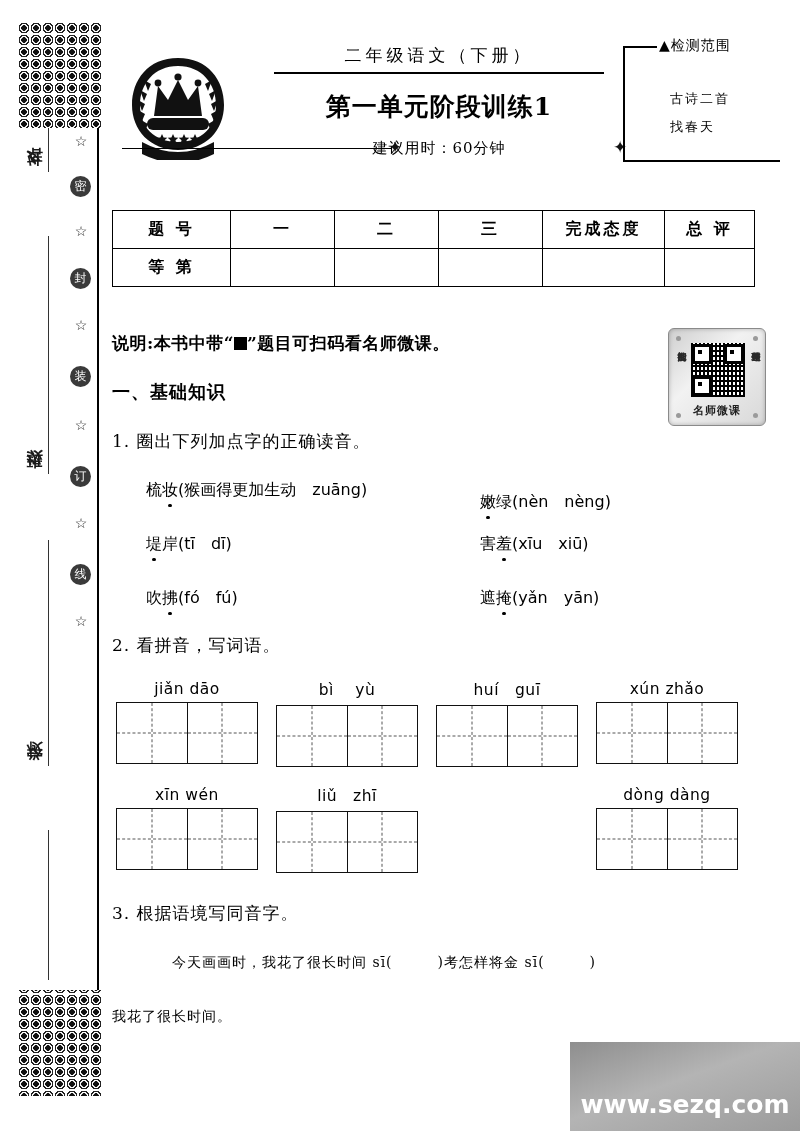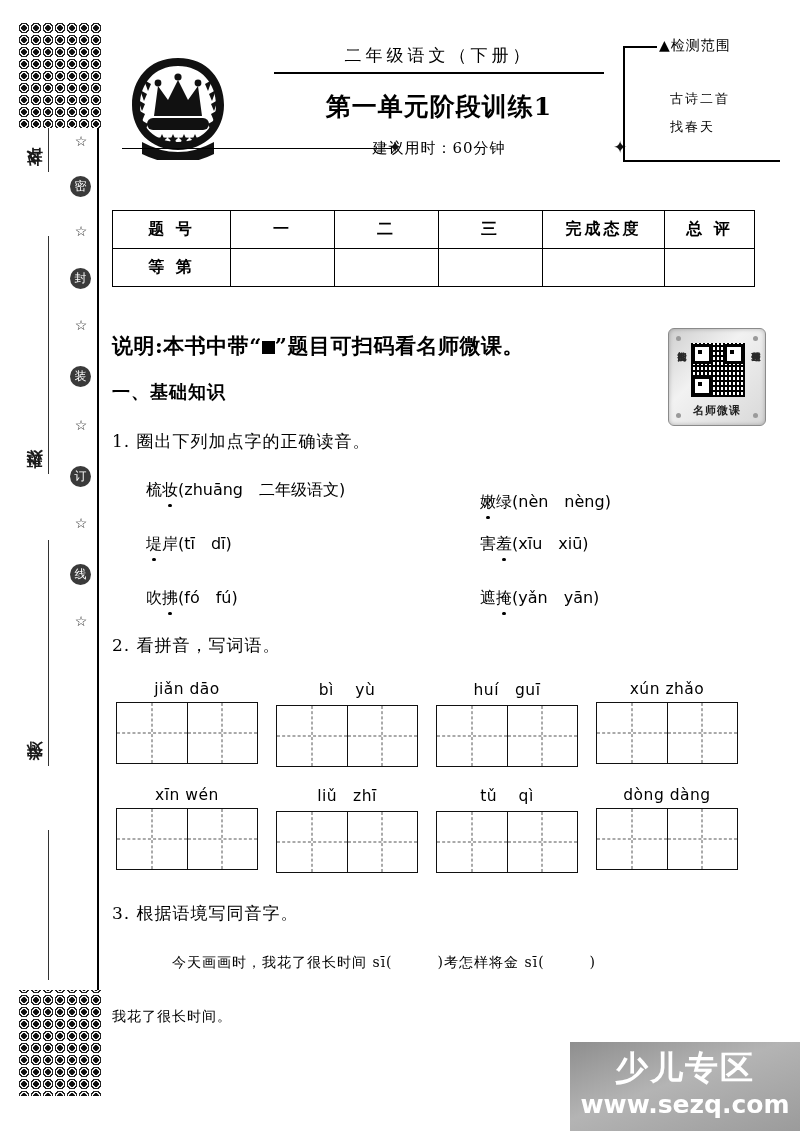--- a/index.html
+++ b/index.html
@@ -166,21 +166,21 @@
     font-weight: bold;
     font-size: 16px;
     letter-spacing: 3px;
     padding: 0;
   }
 
   
   #notice {
     position: absolute; left: 8px; top: 310px;
     font-family: "DejaVu Serif", serif;
-    font-size: 21px;
+    font-size: 17px;
     letter-spacing: 0.5px;
     font-weight: 600;
   }
   .blk { display: inline-block; width: 13px; height: 13px; background: #000; vertical-align: -1px; }
 
   #section-1 {
     position: absolute; left: 8px; top: 358px;
     font-family: "DejaVu Sans", sans-serif;
     font-size: 18px;
     font-weight: bold;
@@ -437,21 +437,21 @@
         <div class="qr-eye" style="left:1px;top:33px;"></div>
       </div>
       <div class="qr-side" id="qr-left-label">智能批阅</div>
       <div class="qr-side" id="qr-right-label">错题整理</div>
       <div id="qr-bottom-label">名师微课</div>
     </div>
 
     <div class="q-stem" style="left:8px; top:408px;">1. 圈出下列加点字的正确读音。</div>
 
     <div class="pinyin-row" style="left:42px; top:458px;">
-      <span class="pz-word">梳</span><span class="pz-word dot-under">妆</span><span>(zhuāng　二年级语文)</span>
+      <span class="pz-word">梳</span><span class="pz-word dot-under">妆</span><span>(猴画得更加生动　zuāng)</span>
     </div>
     <div class="pinyin-row" style="left:376px; top:458px;margin-top:12px;">
       <span class="pz-word dot-under">嫩</span><span class="pz-word">绿</span><span>(nèn　nèng)</span>
     </div>
 
     <div class="pinyin-row" style="left:42px; top:512px;">
       <span class="pz-word dot-under">堤</span><span class="pz-word">岸</span><span>(tī　dī)</span>
     </div>
     <div class="pinyin-row" style="left:376px; top:512px;">
       <span class="pz-word">害</span><span class="pz-word dot-under">羞</span><span>(xīu　xiū)</span>
@@ -497,44 +497,36 @@
 
     <div class="grid-unit" style="left:12px; top:764px;">
       <div class="grid-pinyin">xīn  wén</div>
       <div class="grid-boxes">
         <div class="grid-cell"></div>
         <div class="grid-cell"></div>
       </div>
     </div>
     <div class="grid-unit" style="left:172px; top:764px;">
       <div class="grid-pinyin">liǔ　zhī</div>
-      <div class="grid-boxes">
-        <div class="grid-cell"></div>
-        <div class="grid-cell"></div>
-      </div>
-    </div>
-    <div class="grid-unit" style="left:332px; top:764px;">
-      <div class="grid-pinyin">tǔ　  qì</div>
       <div class="grid-boxes">
         <div class="grid-cell"></div>
         <div class="grid-cell"></div>
       </div>
     </div>
     <div class="grid-unit" style="left:492px; top:764px;">
       <div class="grid-pinyin">dòng dàng</div>
       <div class="grid-boxes">
         <div class="grid-cell"></div>
         <div class="grid-cell"></div>
       </div>
     </div>
 
     <div class="q-stem" style="left:8px; top:880px;">3. 根据语境写同音字。</div>
     <div class="q3-line" style="left:68px; top:932px;">今天画画时，我花了很长时间 sī(　　　)考怎样将金 sī(　　　)</div>
     <div class="q3-line" style="left:8px;  top:986px;">我花了很长时间。</div>
 
   </div>
 
   <div id="watermark">
-    <div id="wm-cn">少儿专区</div>
     <div id="wm-url">www.sezq.com</div>
   </div>
 
 </div>
 
 </body></html>

